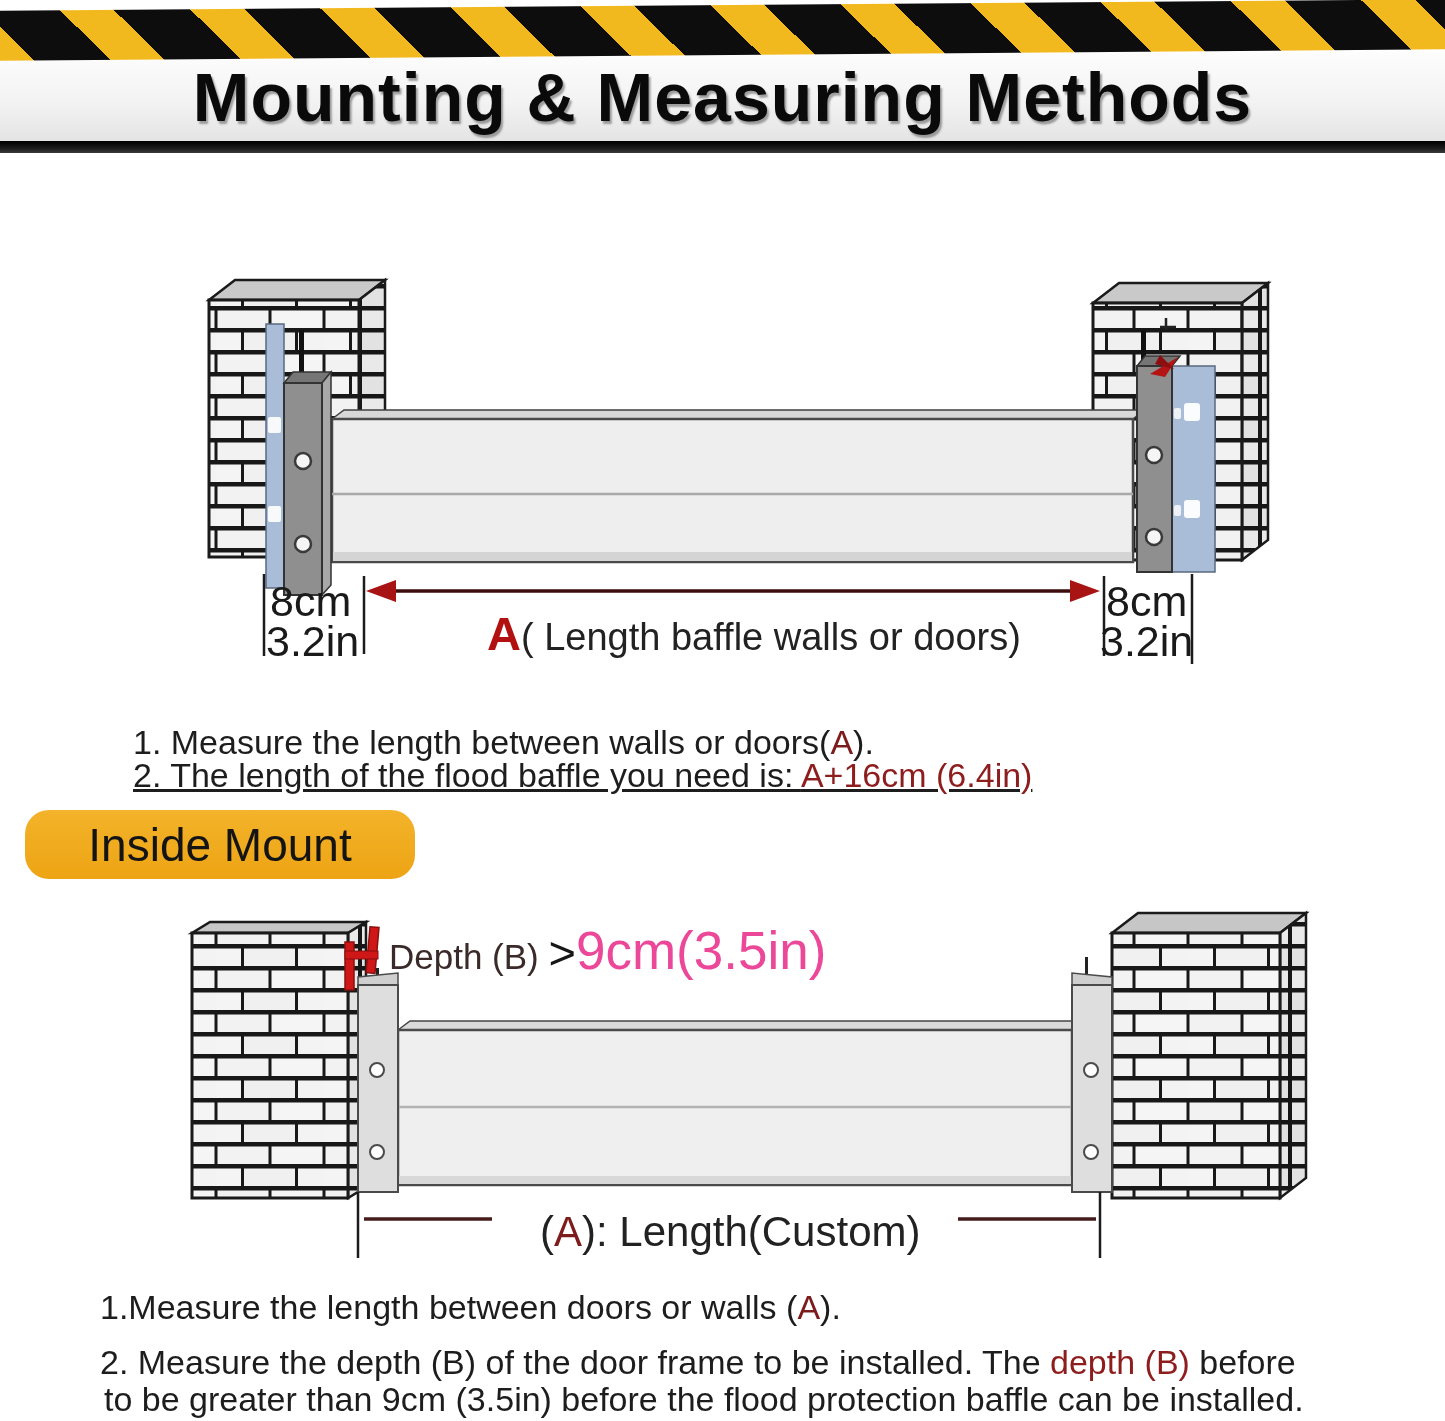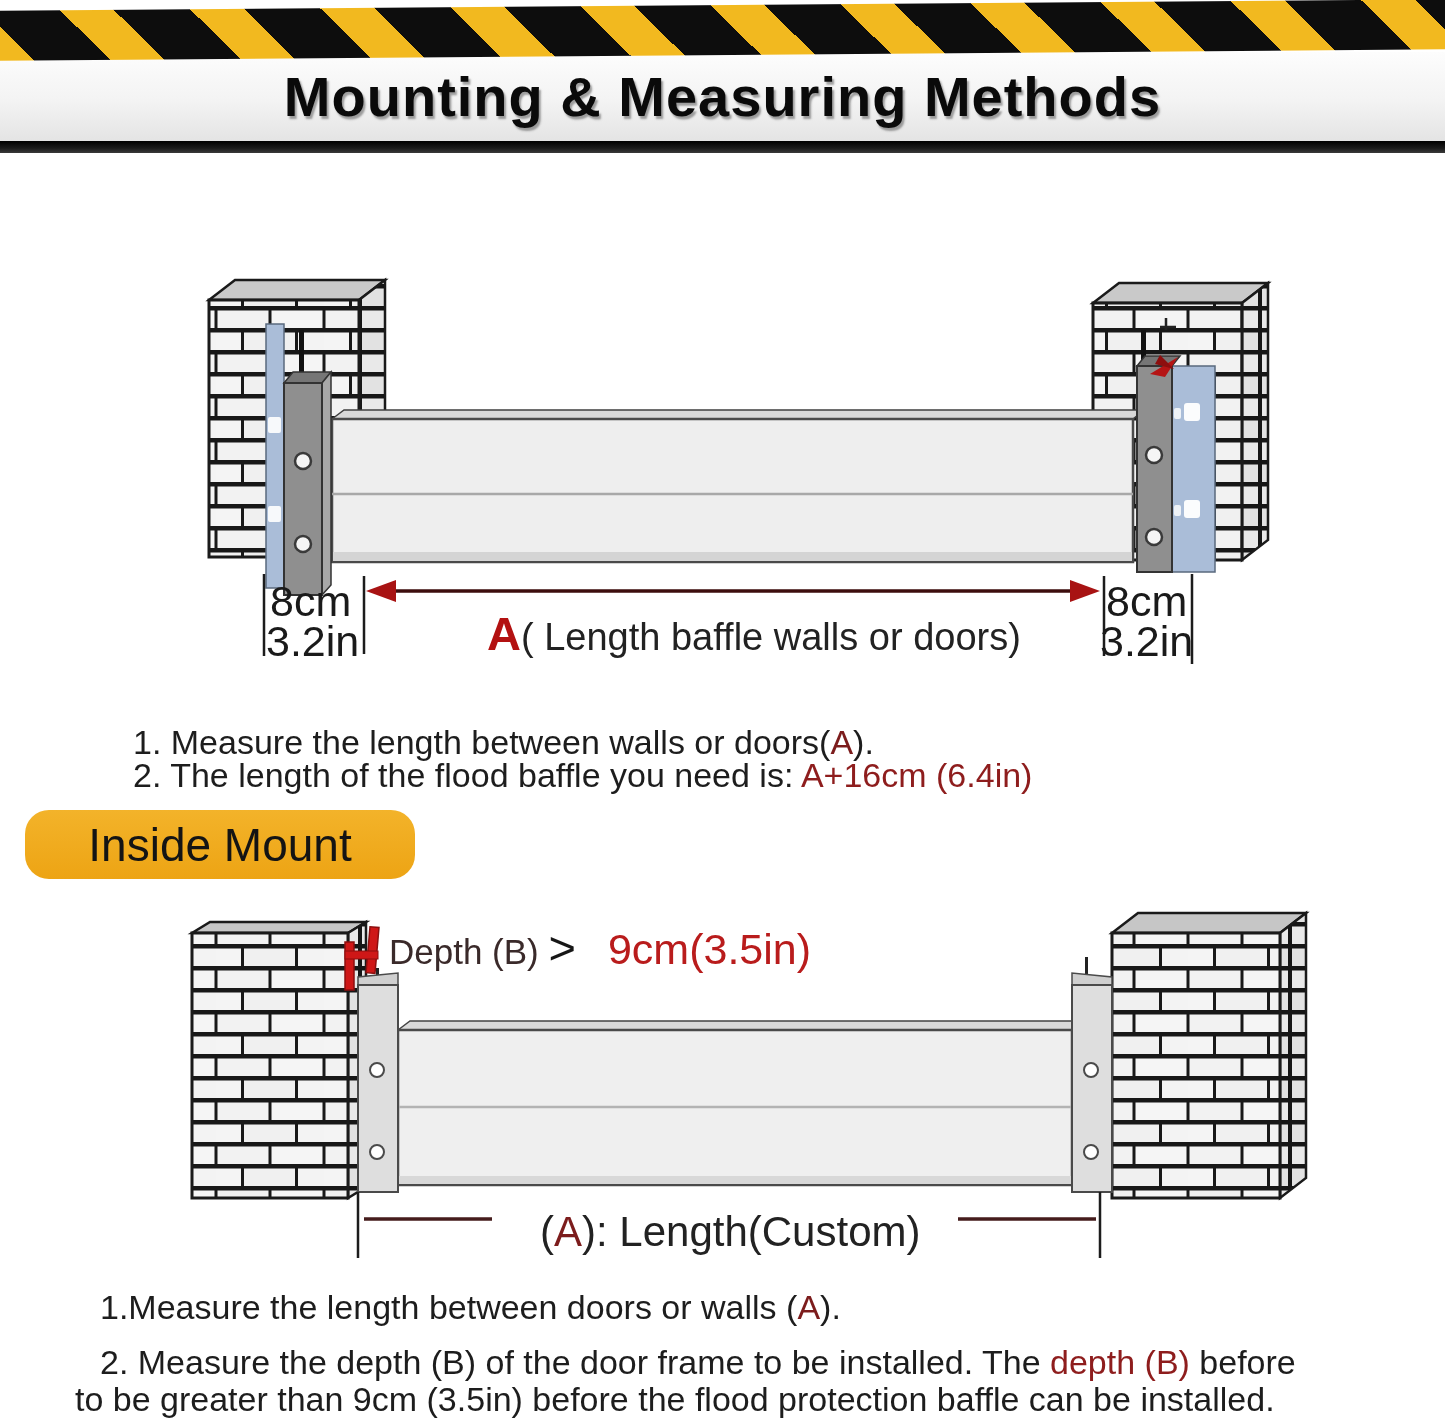--- a/index.html
+++ b/index.html
@@ -6,21 +6,21 @@
   #page{position:relative;width:1445px;height:1421px;overflow:hidden;background:#fff;
         font-family:"Liberation Sans",sans-serif;}
   .abs{position:absolute;white-space:nowrap;}
   
   #hazard{position:absolute;left:-20px;right:-20px;top:5px;height:50px;z-index:3;
           background:repeating-linear-gradient(45deg,#f2b91f 0 38px,#0d0d0d 38px 92px);
           transform:rotate(-0.45deg);}
   #titleband{position:absolute;left:0;right:0;top:52px;height:89px;z-index:2;
              background:linear-gradient(180deg,#fdfdfd 0%,#f3f3f3 55%,#e4e4e4 100%);
              display:flex;align-items:center;justify-content:center;}
-  #pagetitle{font-size:56px;font-weight:bold;color:#0a0a0a;letter-spacing:1px;
+  #pagetitle{font-size:68px;font-weight:bold;color:#0a0a0a;letter-spacing:1px;
              text-shadow:2px 3px 2px rgba(110,110,110,.65);}
   #blackbar{position:absolute;left:0;right:0;top:141px;height:12px;z-index:2;
             background:linear-gradient(180deg,#000 0%,#1b1b1b 60%,#3a3a3a 100%);}
   
   .ylabel{position:absolute;z-index:2;border-radius:24px;
           background:linear-gradient(180deg,#f3b32a 0%,#eda414 100%);
           display:flex;align-items:center;justify-content:center;
           font-size:46px;color:#141414;}
   #lbl-outside{left:28px;top:181px;width:384px;height:83px;}
   #lbl-inside{left:25px;top:810px;width:390px;height:69px;text-align:right;}
@@ -30,21 +30,21 @@
   .meas{font-size:43px;color:#1a1a1a;z-index:2;}
   .instr{font-size:34px;color:#1d1d1d;z-index:2;}
   .redA{color:#7c1c1c;}
   .redtxt{color:#8e1d1d;}
   #spanlabel{left:487px;top:606px;z-index:2;}
   #spanlabel .bigA{font-size:47px;font-weight:bold;color:#b31111;}
   #spanlabel .rest{font-size:38px;color:#222;}
   #depthlabel{left:389px;top:920px;z-index:2;}
   #depthlabel .d1{font-size:35px;color:#3a2a2a;}
   #depthlabel .d2{font-size:47px;color:#161616;}
-  #depthlabel .d3{font-size:43px;color:#b91c1c;margin-left:32px;}
+  #depthlabel .d3{font-size:53px;color:#ec4899;}
   #dim2label{left:540px;top:1208px;font-size:42px;color:#222;z-index:2;}
 </style>
 </head>
 <body>
 
 <div id="page">
 
   <div id="hazard"></div>
   <div id="titleband">
     <div id="pagetitle">Mounting &amp; Measuring Methods</div>
@@ -187,33 +187,33 @@
   <div class="abs meas" style="left:1106px;top:577px;">8cm</div>
   <div class="abs meas" style="left:1100px;top:617px;">3.2in</div>
 
   <div id="spanlabel" class="abs">
     <span class="bigA">A</span><span class="rest">( Length baffle walls or doors)</span>
   </div>
 
   <div class="abs instr" style="left:133px;top:699px;margin-top:24px;">
     <span>1. Measure the length between walls or doors(</span><span class="redA">A</span><span>).</span>
   </div>
-  <div class="abs instr" style="left:133px;top:756px;">
+  <div class="abs instr" style="left:133px;top:756px;text-decoration:underline;">
     <span>2. The length of the flood baffle you need is: </span><span class="redtxt">A+16cm (6.4in)</span>
   </div>
 
   <div id="depthlabel" class="abs">
     <span class="d1">Depth (B) </span><span class="d2">&gt;</span><span class="d3">9cm(3.5in)</span>
   </div>
 
   <div id="dim2label" class="abs">
     <span>(</span><span class="redA">A</span><span>): Length(Custom)</span>
   </div>
 
   <div class="abs instr" style="left:100px;top:1288px;">
     <span>1.Measure the length between doors or walls (</span><span class="redA">A</span><span>).</span>
   </div>
   <div class="abs instr" style="left:100px;top:1343px;">
     <span>2. Measure the depth (B) of the door frame to be installed. The </span><span class="redtxt">depth (B)</span><span> before</span>
   </div>
-  <div class="abs instr" style="left:75px;top:1380px;">to be greater than 9cm (3.5in) before the flood protection baffle can be installed.</div>
+  <div class="abs instr" style="left:104px;top:1380px;">to be greater than 9cm (3.5in) before the flood protection baffle can be installed.</div>
 
 </div>
 
 </body></html>

